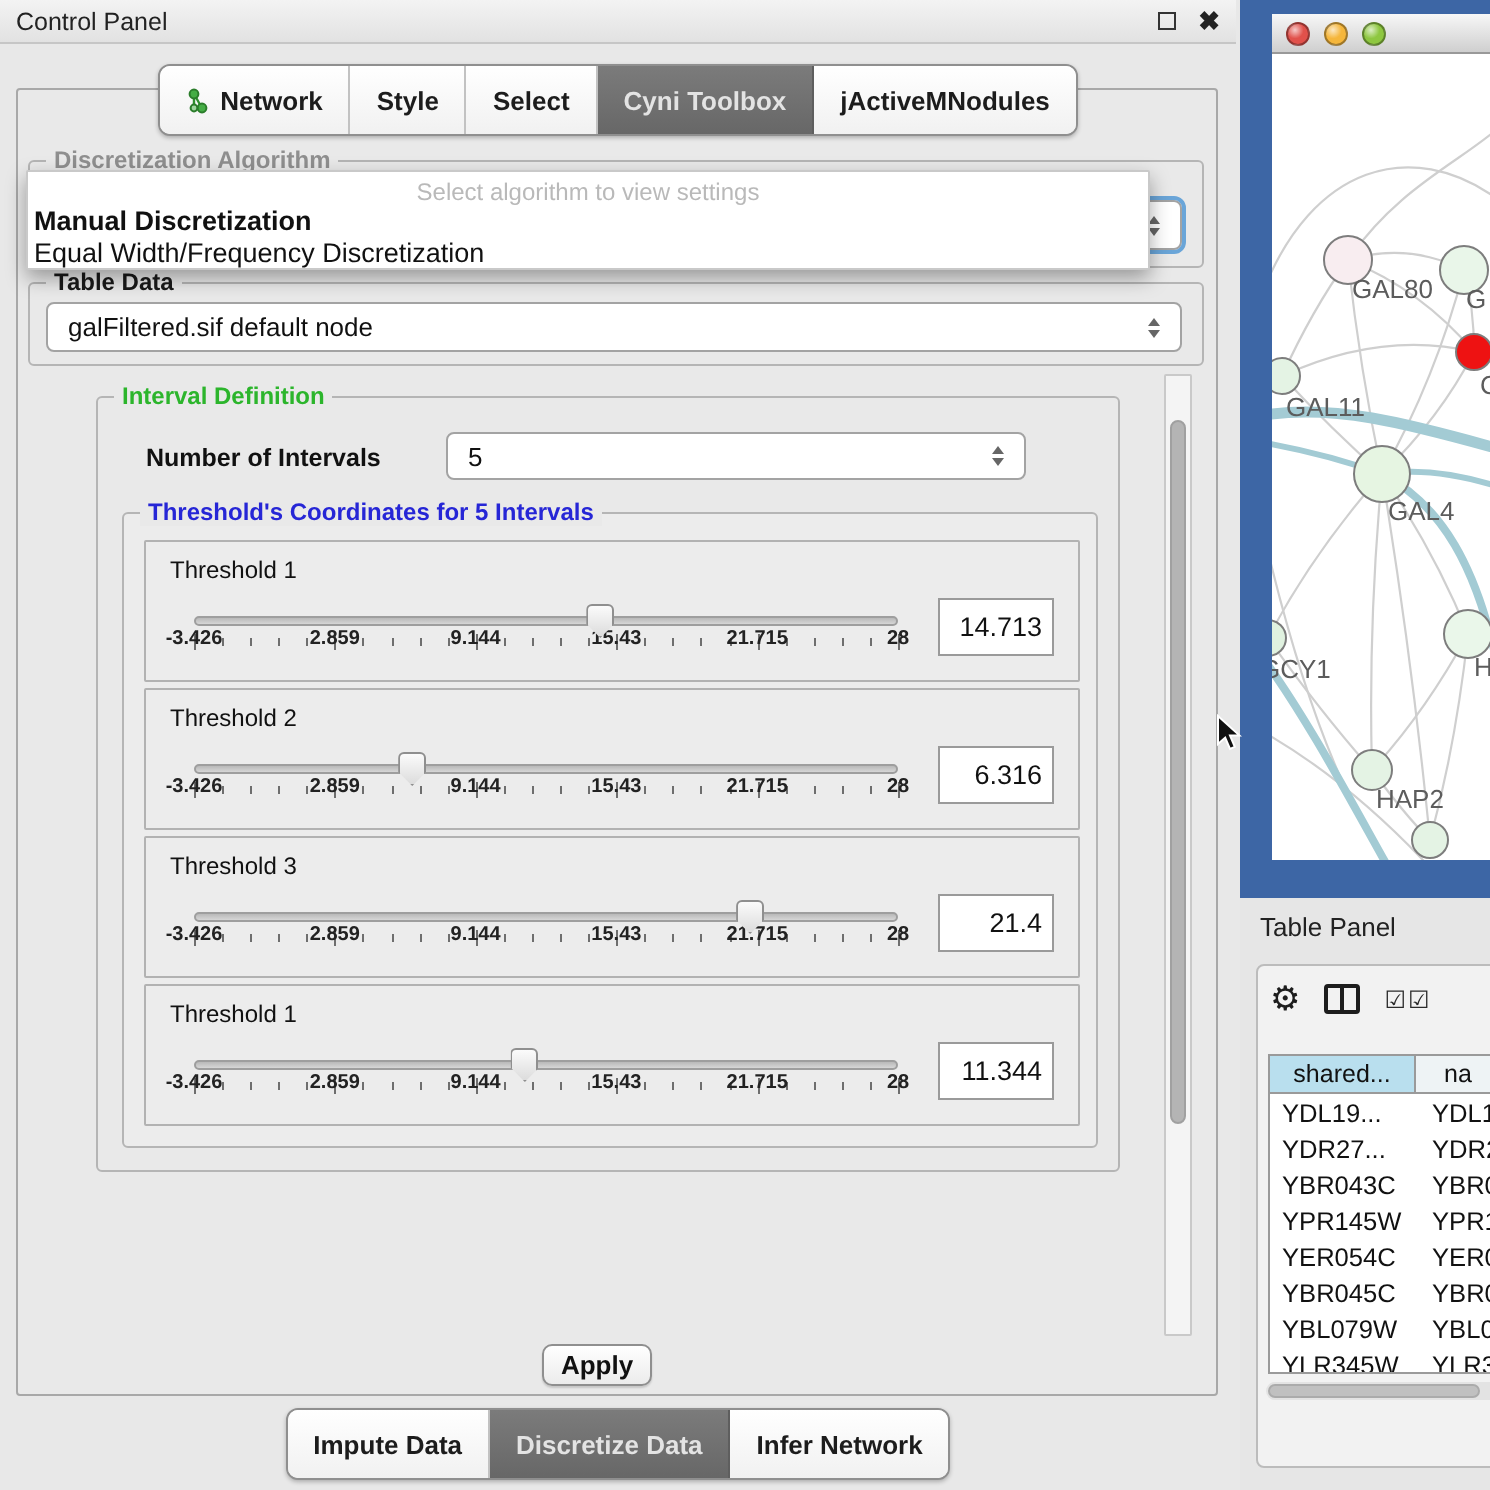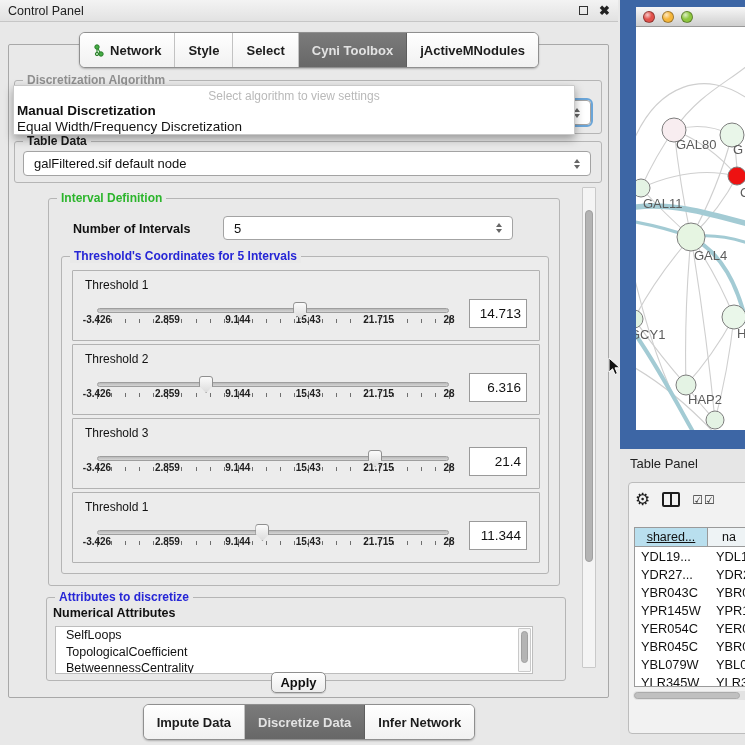--- a/index.html
+++ b/index.html
@@ -132,21 +132,21 @@
     background:#f2f2f2; border:1px solid #bcbcbc; border-radius:4px;
   }
   #tp-toolbar { position:absolute; left:6px; top:8px; display:flex; align-items:center; gap:12px; }
   .gear-i { font-size:17px; color:#1d1d1d; line-height:1; }
   .split-i { width:18px; height:15px; border:2px solid #1d1d1d; border-radius:2px; position:relative; background:#f2f2f2; }
   .split-i::after { content:""; position:absolute; left:50%; top:0; bottom:0; width:2px; background:#1d1d1d; transform:translateX(-50%); }
   .cb-i { font-size:12px; color:#2a2a2a; line-height:1; letter-spacing:1px; }
   #tp-table { position:absolute; left:5px; top:44px; width:120px; height:160px; overflow:hidden; border:1px solid #9a9a9a; background:#fff; }
   .tp-hrow { display:flex; height:19px; border-bottom:1px solid #9a9a9a; }
   .tp-hcell { font-size:12.5px; color:#111; display:flex; align-items:center; justify-content:center; white-space:nowrap; overflow:hidden; }
-  .tp-hcell.c1 { width:73px; background:#b9dfee; border-right:1px solid #9a9a9a;text-decoration:underline; }
+  .tp-hcell.c1 { width:73px; background:#b9dfee; border-right:1px solid #9a9a9a; }
   .tp-hcell.c2 { flex:1; background:#eef3f5; justify-content:flex-start; padding-left:14px; }
   .tp-row { display:flex; height:18px; align-items:center; background:#fff; }
   .tp-cell { font-size:12.8px; color:#111; white-space:nowrap; overflow:hidden; }
   .tp-cell.c1 { width:73px; padding-left:6px; }
   .tp-cell.c2 { flex:1; padding-left:8px; }
   #tp-hscroll { position:absolute; left:4px; top:208px; width:122px; height:9px; background:#e3e3e3; border-radius:5px; }
   #tp-hscroll .hthumb { position:absolute; left:1px; top:1px; width:106px; height:7px; background:#c0c0c0; border:1px solid #ababab; border-radius:4px; }
   
   #cursor { position:absolute; left:608px; top:357px; z-index:60; }
 </style>
@@ -409,32 +409,20 @@
                   <span style="left: 80%;">21.715</span>
                   <span style="left: 100%;">28</span>
                 </div>
                 <div class="thumbp" style="left: 46.9993%;"></div>
               </div>
               <div class="val-box">11.344</div>
             </div>
         </div>
       </div>
 
-      <div class="group" style="left:32px; top:410px; width:520px; height:84px;">
-        <span class="gtitle blue">Attributes to discretize</span>
-        <div style="position:absolute; left:6px; top:8px; font-size:12.5px; font-weight:bold; color:#111;">Numerical Attributes</div>
-        <div id="attr-list">
-            <div class="li">SelfLoops</div>
-            <div class="li">TopologicalCoefficient</div>
-            <div class="li">BetweennessCentrality</div>
-          </div>
-        <div class="vscroll" style="right:34px; top:30px; width:13px; height:44px;">
-          <div class="thumb" style="top:2px; height:32px;"></div>
-        </div>
-      </div>
 
       <div class="vscroll" style="right:6px; top:0; width:14px; height:481px;">
         <div class="thumb" style="top:22px; height:352px;"></div>
       </div>
     </div>
 
     <button class="push-btn" style="left:271px; top:672px; width:55px; height:21px;">Apply</button>
 
     <div class="seg-tabs" style="top:704px;">
       <div class="seg">

